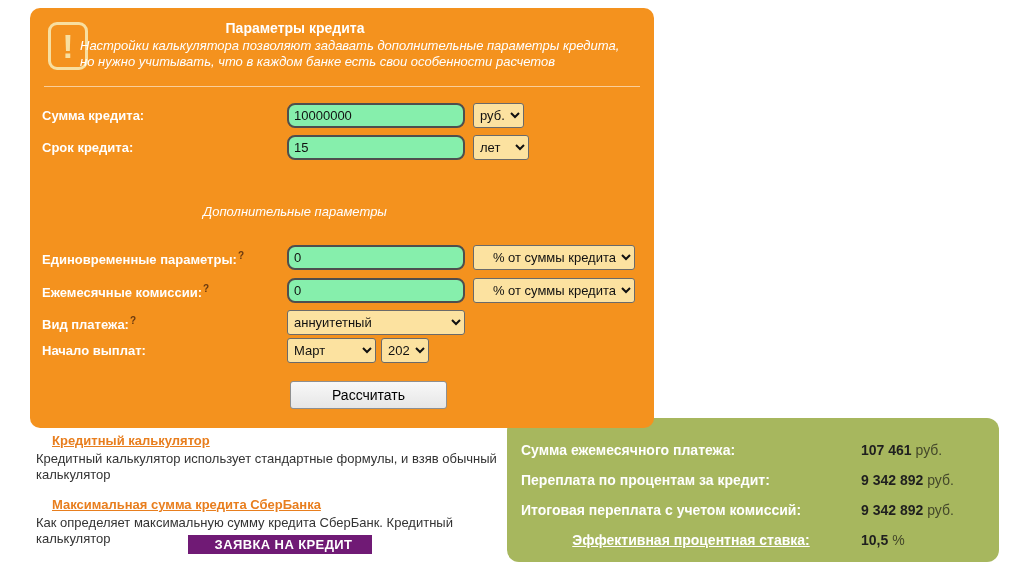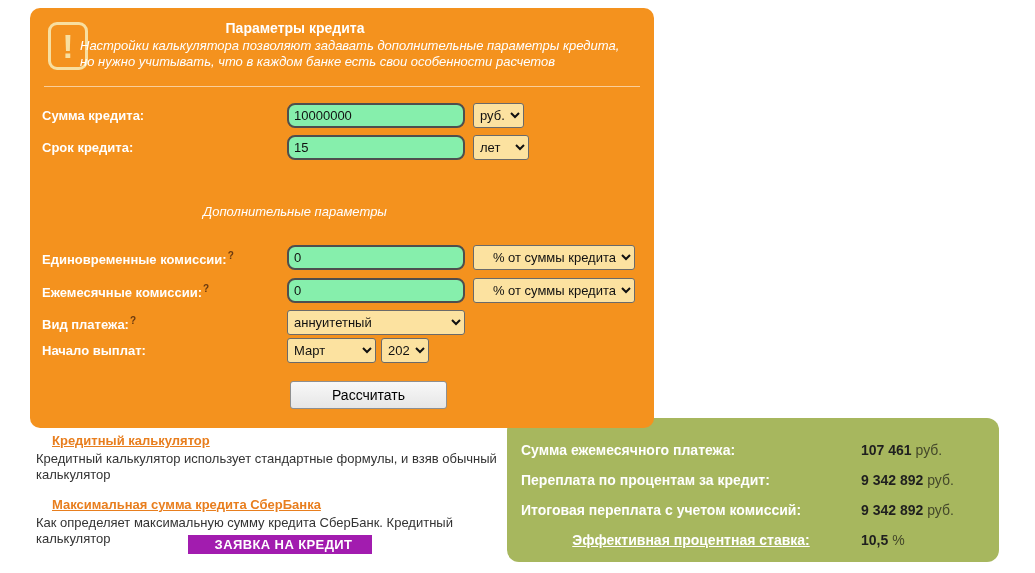--- a/index.html
+++ b/index.html
@@ -71,21 +71,21 @@
 
   
   .articles{ position:absolute; left:36px; top:431px; width:480px; }
   .art-title{
     color:#e87e1e; font-size:13px; font-weight:bold;
     text-decoration:underline; cursor:pointer; display:inline-block;padding-left:16px;
   }
   .art-text{ color:#333; font-size:13px; line-height:16px; margin:2px 0 12px; }
   .apply-btn{
     position:absolute; left:188px; top:535px; width:184px; height:19px;
-    background:#a21caf; border:none; color:#fff;
+    background:#701a75; border:none; color:#fff;
     font:bold 13px "Liberation Sans", sans-serif; letter-spacing:.4px;
     text-align:center; line-height:19px; cursor:pointer;padding-left:7px;
   }
 
   
   .green-panel{
     position:absolute; left:507px; top:418px; width:492px; height:144px;
     background:#a7b75e; border-radius:12px; z-index:1;
     padding:24px 14px 0 14px;
   }
@@ -115,21 +115,21 @@
   <div class="frow r2">
     <span class="flabel">Срок кредита:</span>
     <span class="fctrl"><input class="txt" type="text" value="15" style=""></span>
     <span class="fctrl2"><select class="sel sel-unit2"><option>лет</option></select></span>
   </div>
 
 
   <div class="subtitle">Дополнительные параметры</div>
 
   <div class="frow r4">
-    <span class="flabel"><span>Единовременные комиссии:</span><sup class="help">?</sup></span>
+    <span class="flabel"><span>Единовременные параметры:</span><sup class="help">?</sup></span>
     <span class="fctrl"><input class="txt" type="text" value="0" style=""></span>
     <span class="fctrl2"><select class="sel sel-fee"><option>% от суммы кредита</option></select></span>
   </div>
 
   <div class="frow r5">
     <span class="flabel"><span>Ежемесячные комиссии:</span><sup class="help">?</sup></span>
     <span class="fctrl"><input class="txt" type="text" value="0" style=""></span>
     <span class="fctrl2"><select class="sel sel-fee"><option>% от суммы кредита</option></select></span>
   </div>
 

